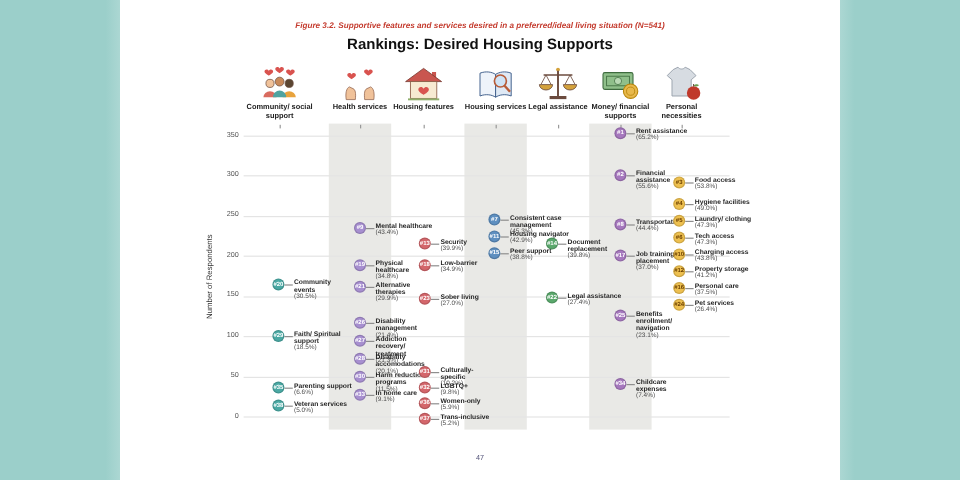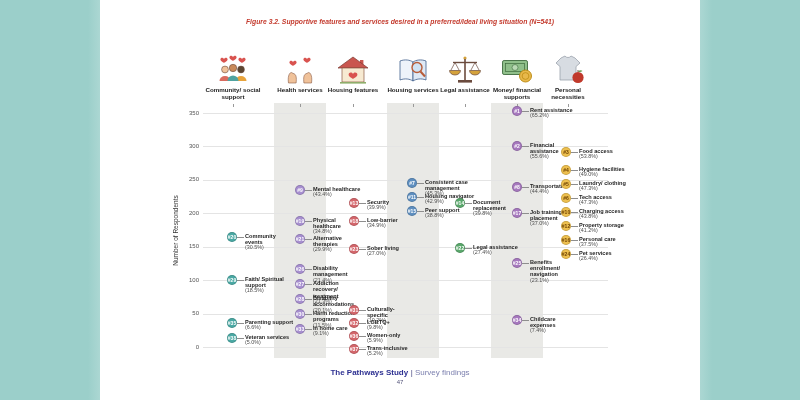--- a/index.html
+++ b/index.html
@@ -29,20 +29,21 @@
   .f-title{color:#2e3192;font-weight:bold;}
   .f-sep{color:#8c8cb0;font-weight:bold;}
   .f-sub{color:#7b7fae;}
   .pageno{position:absolute;left:0;top:379px;width:600px;text-align:center;font-size:6px;color:#55557a;}
 </style>
 </head>
 <body>
 
 <div class="card">
   <div class="caption">Figure 3.2. Supportive features and services desired in a preferred/ideal living situation (N=541)</div>
+  <div class="charttitle">Rankings: Desired Housing Supports</div>
   <div class="ylab">Number of Respondents</div>
   <div id="chart" style="position:absolute;left:0;top:0;width:600px;height:400px;">
       <div class="band" style="left: 174px; width: 52px;"></div>
       <div class="band" style="left: 287px; width: 52px;"></div>
       <div class="band" style="left: 391px; width: 52px;"></div>
       <div class="gline" style="left: 103px; width: 405px; top: 347px;"></div>
       <div class="ytick" style="left: 75px; top: 343.5px;">0</div>
       <div class="gline" style="left: 103px; width: 405px; top: 313.571px;"></div>
       <div class="ytick" style="left: 75px; top: 310.071px;">50</div>
       <div class="gline" style="left: 103px; width: 405px; top: 280.143px;"></div>
@@ -234,19 +235,14 @@
       <div class="pt" style="left: 461px; top: 220.829px; background: rgb(238, 192, 79); color: rgb(107, 63, 0);">#12</div>
       <div class="conn" style="left: 471px; top: 225.829px; width: 7px;"></div>
       <div class="ilabel" style="left: 479px; top: 221.829px; width: 58px;"><span>Property storage</span><span class="pct">(41.2%)</span></div>
       <div class="pt" style="left: 461px; top: 234.829px; background: rgb(238, 192, 79); color: rgb(107, 63, 0);">#16</div>
       <div class="conn" style="left: 471px; top: 239.829px; width: 7px;"></div>
       <div class="ilabel" style="left: 479px; top: 235.829px; width: 58px;"><span>Personal care</span><span class="pct">(37.5%)</span></div>
       <div class="pt" style="left: 461px; top: 248.829px; background: rgb(238, 192, 79); color: rgb(107, 63, 0);">#24</div>
       <div class="conn" style="left: 471px; top: 253.829px; width: 7px;"></div>
       <div class="ilabel" style="left: 479px; top: 249.829px; width: 58px;"><span>Pet services</span><span class="pct">(26.4%)</span></div>
     </div>
-  <div class="footer">
-    <span class="f-title">The Pathways Study</span>
-    <span class="f-sep">|</span>
-    <span class="f-sub">Survey findings</span>
-  </div>
   <div class="pageno">47</div>
 </div>
 
 </body></html>

